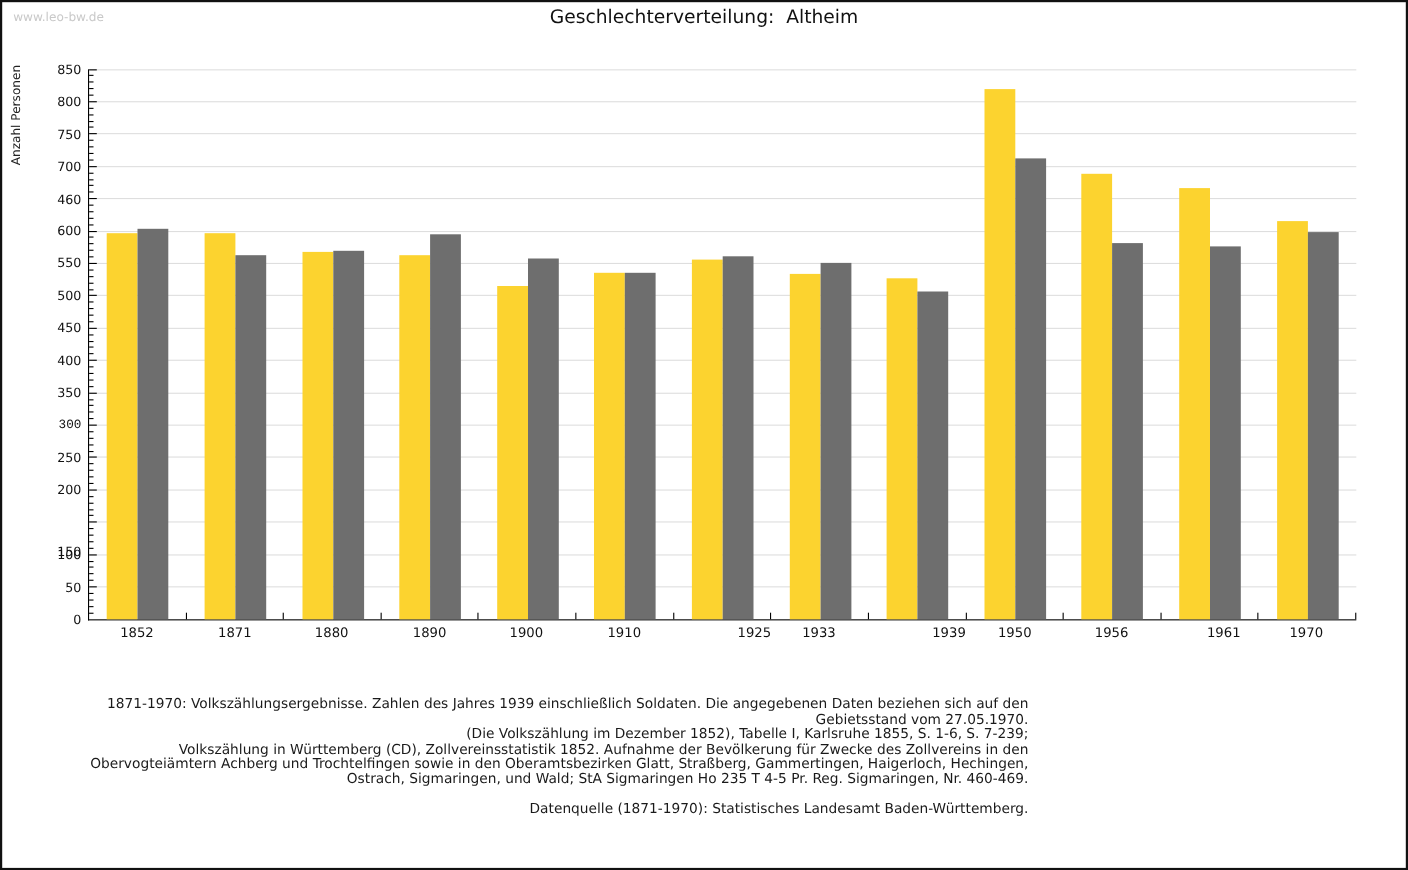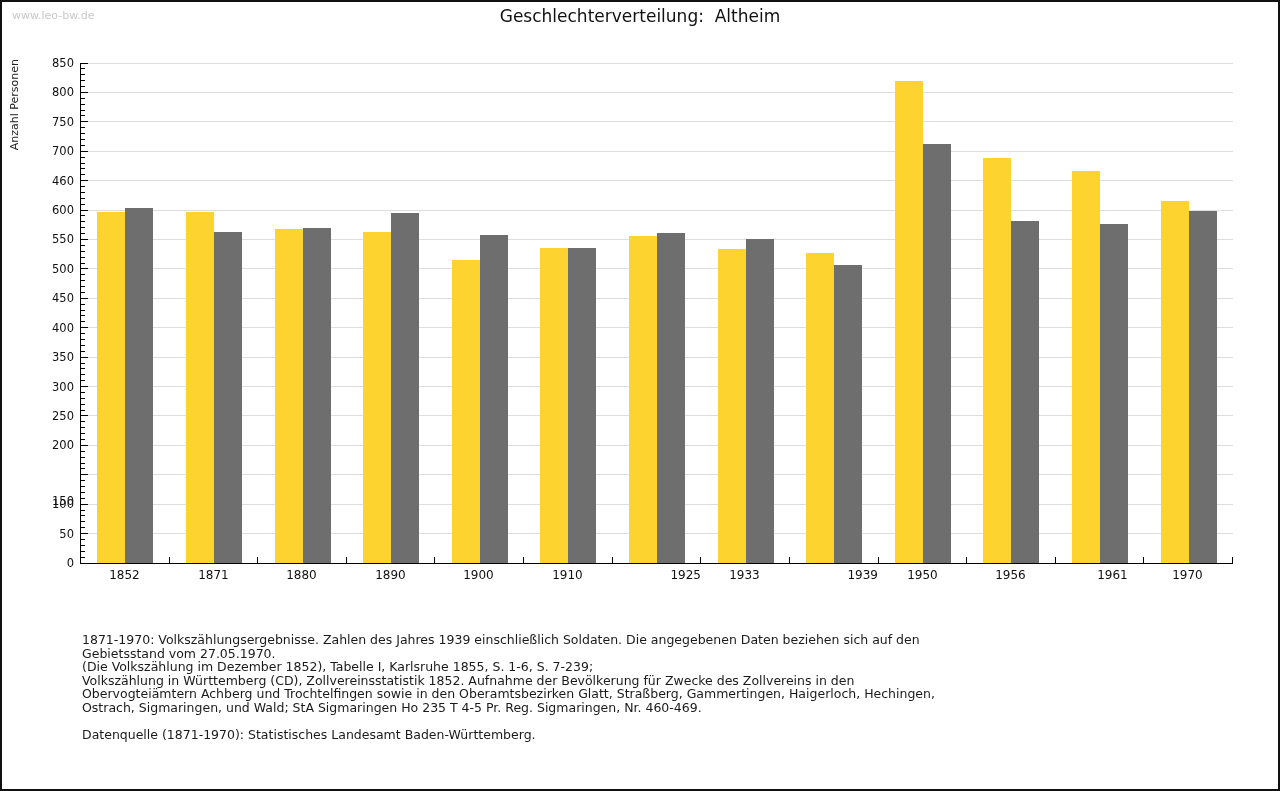--- a/index.html
+++ b/index.html
@@ -28,39 +28,39 @@
   .legend { position:absolute; left:79px; top:599px; height:21px; width:208px;
             box-sizing:border-box; border:1px solid #000; display:flex;
             align-items:center; font-size:12.5px; }
   .legend .swatch { width:13px; height:13px; box-sizing:border-box;
                     border:1px solid #3a3a3a; margin-left:8px; }
   .legend .lab { margin-left:14px; }
   .legend .item2 .swatch { margin-left:26px; }
   .legend .item { display:flex; align-items:center; }
   .footer { position:absolute; left:80px; top:631px; font-size:12.5px;
             line-height:13.5px; color:#1a1a1a; }
-  .footer div { white-space:pre; }
+  .footer div { white-space:pre;text-align:right; }
   .datasource { margin-top:13.5px; }
 </style>
 </head>
 <body>
 
 <div class="page">
   <div class="watermark">www.leo-bw.de</div>
   <div class="title">Geschlechterverteilung:  Altheim</div>
   <div class="ylabel">Anzahl Personen</div>
 
   <div id="ylabels">
       <div class="y-tick-label" style="top: 493px;">0</div>
       <div class="y-tick-label" style="top: 463.588px;">50</div>
       <div class="y-tick-label" style="top: 434.176px;">100</div>
       <div class="y-tick-label" style="top: 404.765px; margin-top: 26px;">150</div>
       <div class="y-tick-label" style="top: 375.353px;">200</div>
       <div class="y-tick-label" style="top: 345.941px;">250</div>
-      <div class="y-tick-label" style="top: 316.529px;">300</div>
+      <div class="y-tick-label" style="top: 316.529px; font-family: Liberation Mono, monospace;">300</div>
       <div class="y-tick-label" style="top: 287.118px;">350</div>
       <div class="y-tick-label" style="top: 257.706px;">400</div>
       <div class="y-tick-label" style="top: 228.294px;">450</div>
       <div class="y-tick-label" style="top: 198.882px;">500</div>
       <div class="y-tick-label" style="top: 169.471px;">550</div>
       <div class="y-tick-label" style="top: 140.059px;">600</div>
       <div class="y-tick-label" style="top: 110.647px;">460</div>
       <div class="y-tick-label" style="top: 81.2353px;">700</div>
       <div class="y-tick-label" style="top: 51.8235px;">750</div>
       <div class="y-tick-label" style="top: 22.4118px;">800</div>

